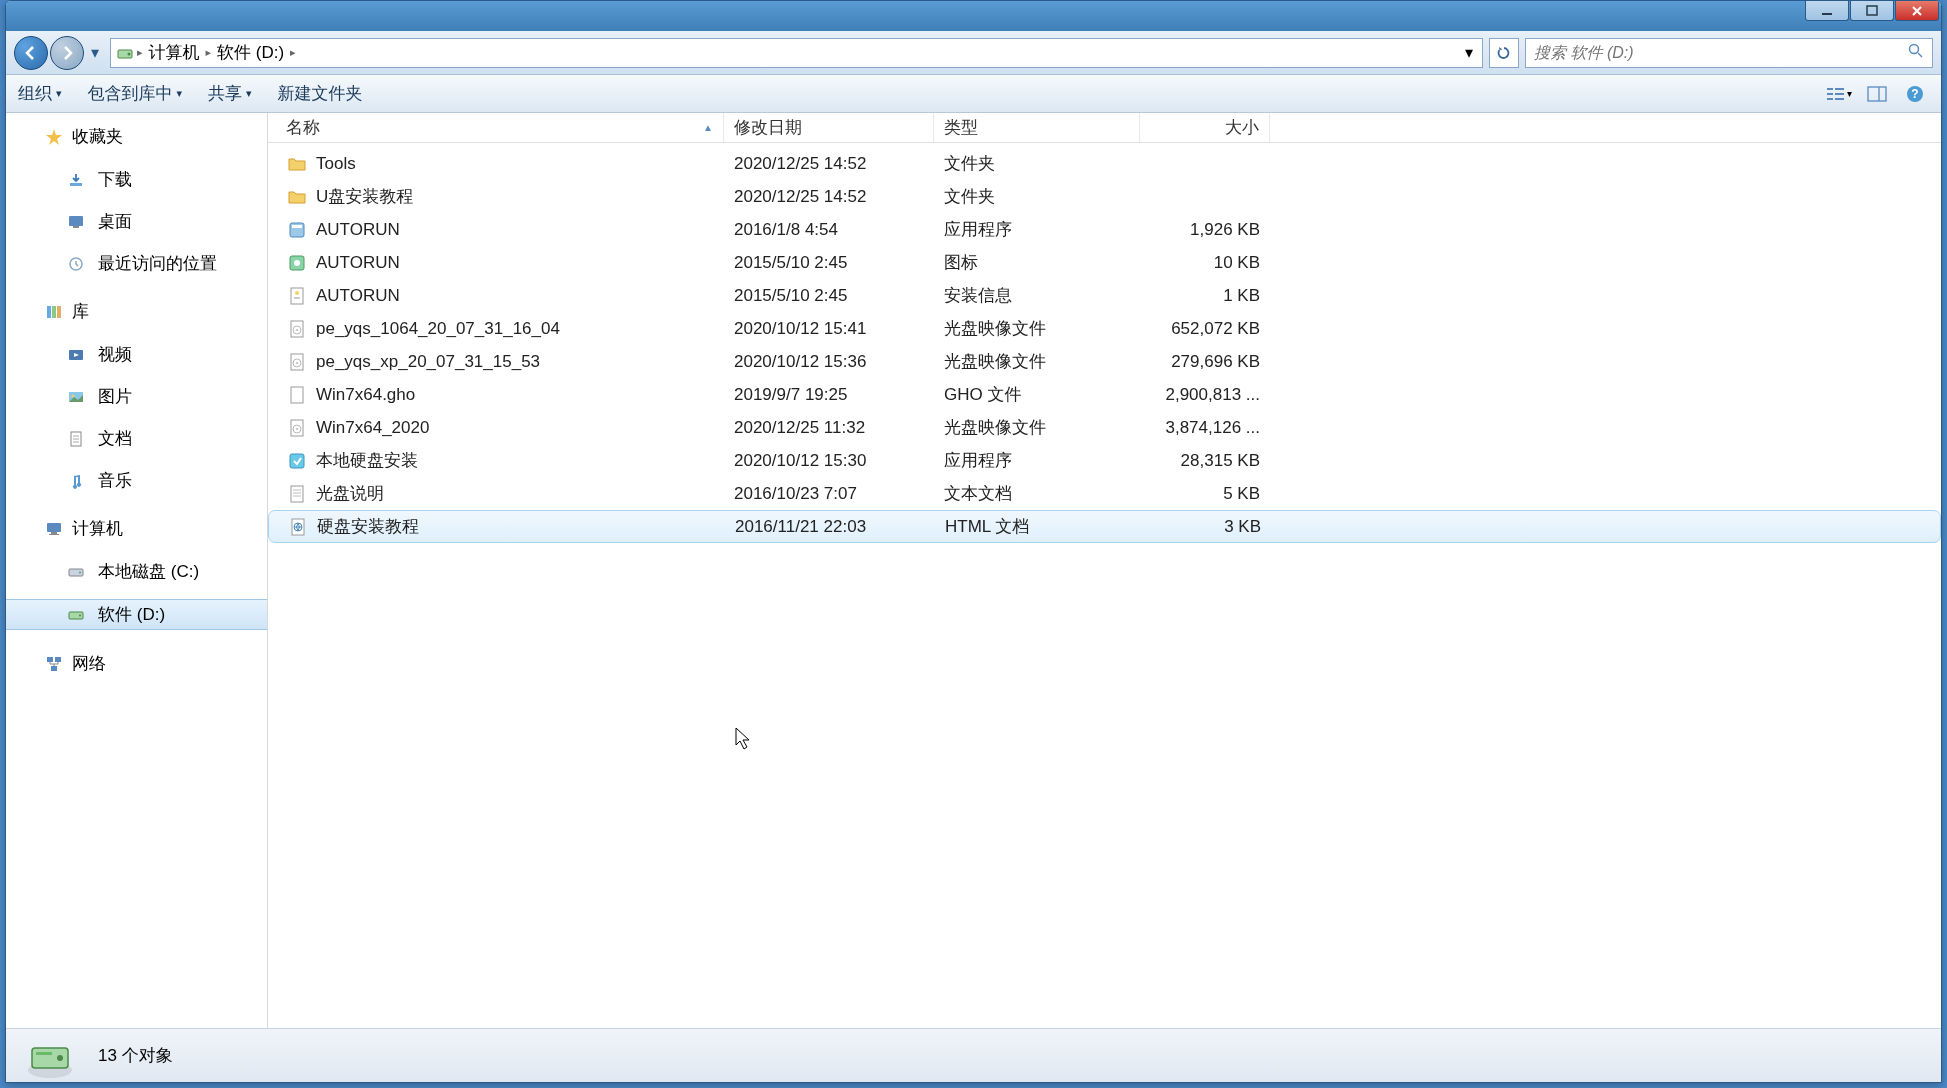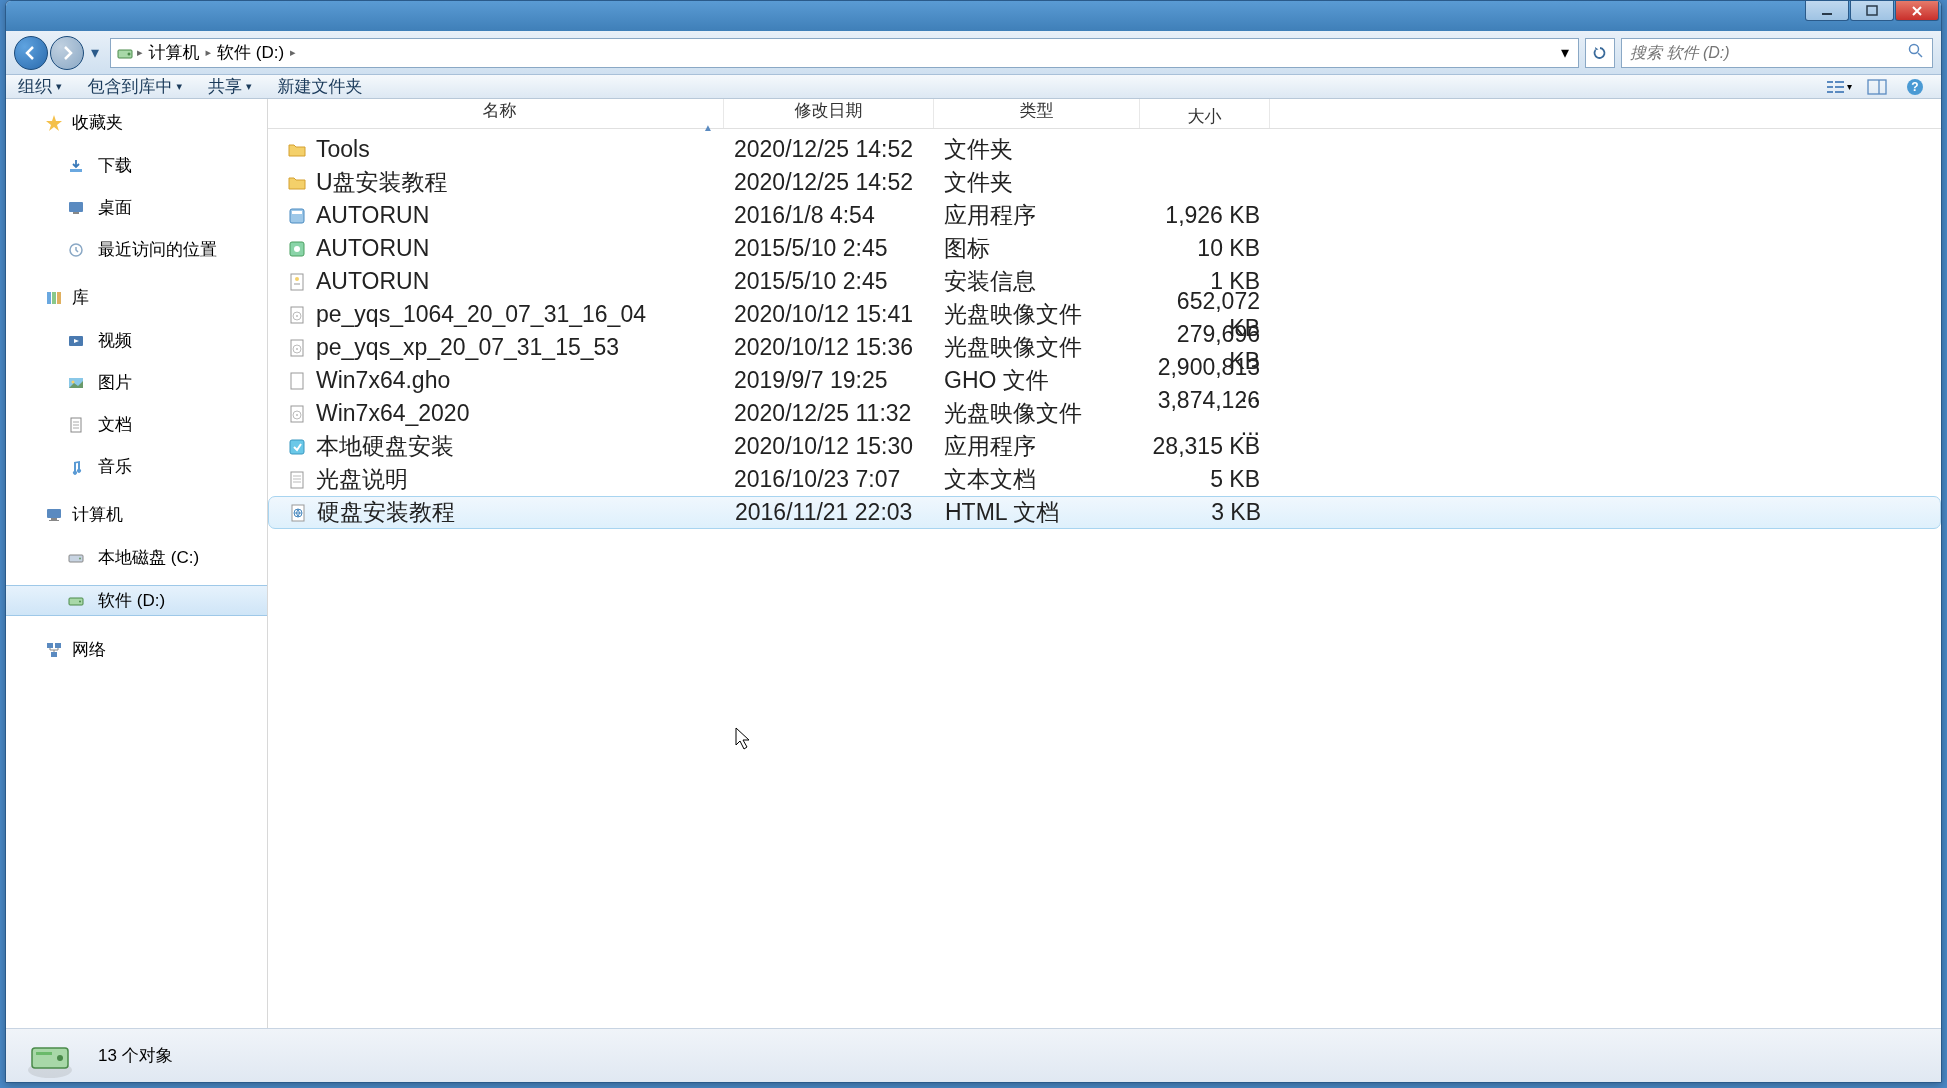--- a/index.html
+++ b/index.html
@@ -16,52 +16,52 @@
 .navbar { height: 44px; background: linear-gradient(to bottom, #e8f0f8, #cfe0f0); display: flex; align-items: center; padding: 4px 8px; gap: 6px; border-bottom: 1px solid #a8c0d8; }
 .navbtns { display: flex; gap: 2px; align-items: center; }
 .navcircle { width: 34px; height: 34px; border-radius: 50%; background: radial-gradient(circle at 30% 30%, #5fa3e0, #2a6aac); border: 1px solid #1a4a7a; display: flex; align-items: center; justify-content: center; color: #fff; cursor: pointer; }
 .navcircle.disabled { background: radial-gradient(circle at 30% 30%, #c0d0e0, #8aa8c5); color: #e0e8f0; }
 .navdrop { width: 18px; height: 34px; display: flex; align-items: center; justify-content: center; color: #2a5a8a; cursor: pointer; }
 .addressbar { flex: 1; height: 30px; background: #fff; border: 1px solid #8aa8c5; display: flex; align-items: center; padding: 0 4px; }
 .crumb { display: flex; align-items: center; gap: 4px; padding: 0 4px; height: 100%; cursor: pointer; font-size: 17px; }
 .crumb-sep { color: #666; font-size: 11px; padding: 0 2px; }
 .addr-drop { margin-left: auto; width: 18px; display: flex; justify-content: center; cursor: pointer; }
 .refresh { width: 30px; height: 30px; background: #fff; border: 1px solid #8aa8c5; display: flex; align-items: center; justify-content: center; cursor: pointer; }
-.searchbox { width: 312px; height: 30px; background: #fff; border: 1px solid #8aa8c5; display: flex; align-items: center; padding: 0 8px; }
+.searchbox { width: 408px; height: 30px; background: #fff; border: 1px solid #8aa8c5; display: flex; align-items: center; padding: 0 8px; }
 .searchbox input { flex: 1; border: none; outline: none; font-size: 16px; font-style: italic; color: #888; }
 
 
-.toolbar { height: 24px; background: linear-gradient(to bottom, #f5f9fc, #dde8f3); border-bottom: 1px solid #b8c8d8; display: flex; align-items: center; padding: 0 12px; gap: 26px; }
+.toolbar { height: 38px; background: linear-gradient(to bottom, #f5f9fc, #dde8f3); border-bottom: 1px solid #b8c8d8; display: flex; align-items: center; padding: 0 12px; gap: 26px; }
 .toolbar-left { display: flex; gap: 26px; }
 .toolbtn { display: flex; align-items: center; gap: 4px; font-size: 17px; color: #1a3a5a; cursor: pointer; }
 .toolbar-right { margin-left: auto; display: flex; gap: 10px; align-items: center; }
 .rightbtn { width: 28px; height: 26px; display: flex; align-items: center; justify-content: center; cursor: pointer; border: 1px solid transparent; }
 
 
 .content { flex: 1; display: flex; background: #fff; min-height: 0; }
 
 
 .sidebar { width: 262px; border-right: 1px solid #d8d8d8; padding-top: 8px; overflow-y: auto; font-size: 17px; }
 .side-group { margin-bottom: 18px; }
 .side-head { display: flex; align-items: center; gap: 8px; padding: 4px 12px 4px 38px; cursor: pointer; }
 .side-item { display: flex; align-items: center; gap: 12px; padding: 3px 12px 3px 60px; cursor: pointer; margin-top: 13px; }
 .side-item.selected { background: linear-gradient(to bottom, #e6f2fc, #cfe5f7); border: 1px solid #9ec8e8; border-left: none; border-right: none; }
 .sideicon { width: 20px; height: 20px; display: inline-flex; align-items: center; justify-content: center; }
 
 
 .filelist { flex: 1; display: flex; flex-direction: column; }
 .cols { display: flex; height: 30px; border-bottom: 1px solid #e0e0e0; align-items: center; font-size: 17px; color: #333; }
-.col { padding: 0 10px; border-right: 1px solid #e8e8e8; height: 100%; display: flex; align-items: center; flex-direction: column; }
+.col { padding: 0 10px; border-right: 1px solid #e8e8e8; height: 100%; display: flex; align-items: center; }
 .col-name { width: 456px; padding-left: 18px; }
 .col-date { width: 210px; }
 .col-type { width: 206px; }
 .col-size { width: 130px; justify-content: flex-end; }
 .sort-arrow { margin-left: auto; color: #5a8ac0; font-size: 10px; }
 .rows { flex: 1; overflow-y: auto; padding-top: 4px; }
-.row { display: flex; height: 33px; align-items: center; font-size: 23px; color: #222; padding-left: 0; }
+.row { display: flex; height: 33px; align-items: center; font-size: 17px; color: #222; padding-left: 0; }
 .row.sel { background: linear-gradient(to bottom, #f0f7fd, #def0fc); border: 1px solid #a8d4f0; border-radius: 7px; }
 .cell-name { width: 456px; display: flex; align-items: center; gap: 8px; padding-left: 18px; }
 .cell-date { width: 210px; padding-left: 10px; }
 .cell-type { width: 206px; padding-left: 10px; }
 .cell-size { width: 130px; text-align: right; padding-right: 10px; }
 .fileicon { width: 22px; height: 22px; display: inline-flex; align-items: center; justify-content: center; }
 
 
 .statusbar { height: 54px; background: linear-gradient(to bottom, #f0f4f9, #e0e8f2); border-top: 1px solid #c8d4e2; display: flex; align-items: center; padding: 0 16px; gap: 20px; font-size: 17px; }
 .statusicon { width: 56px; height: 56px; }

